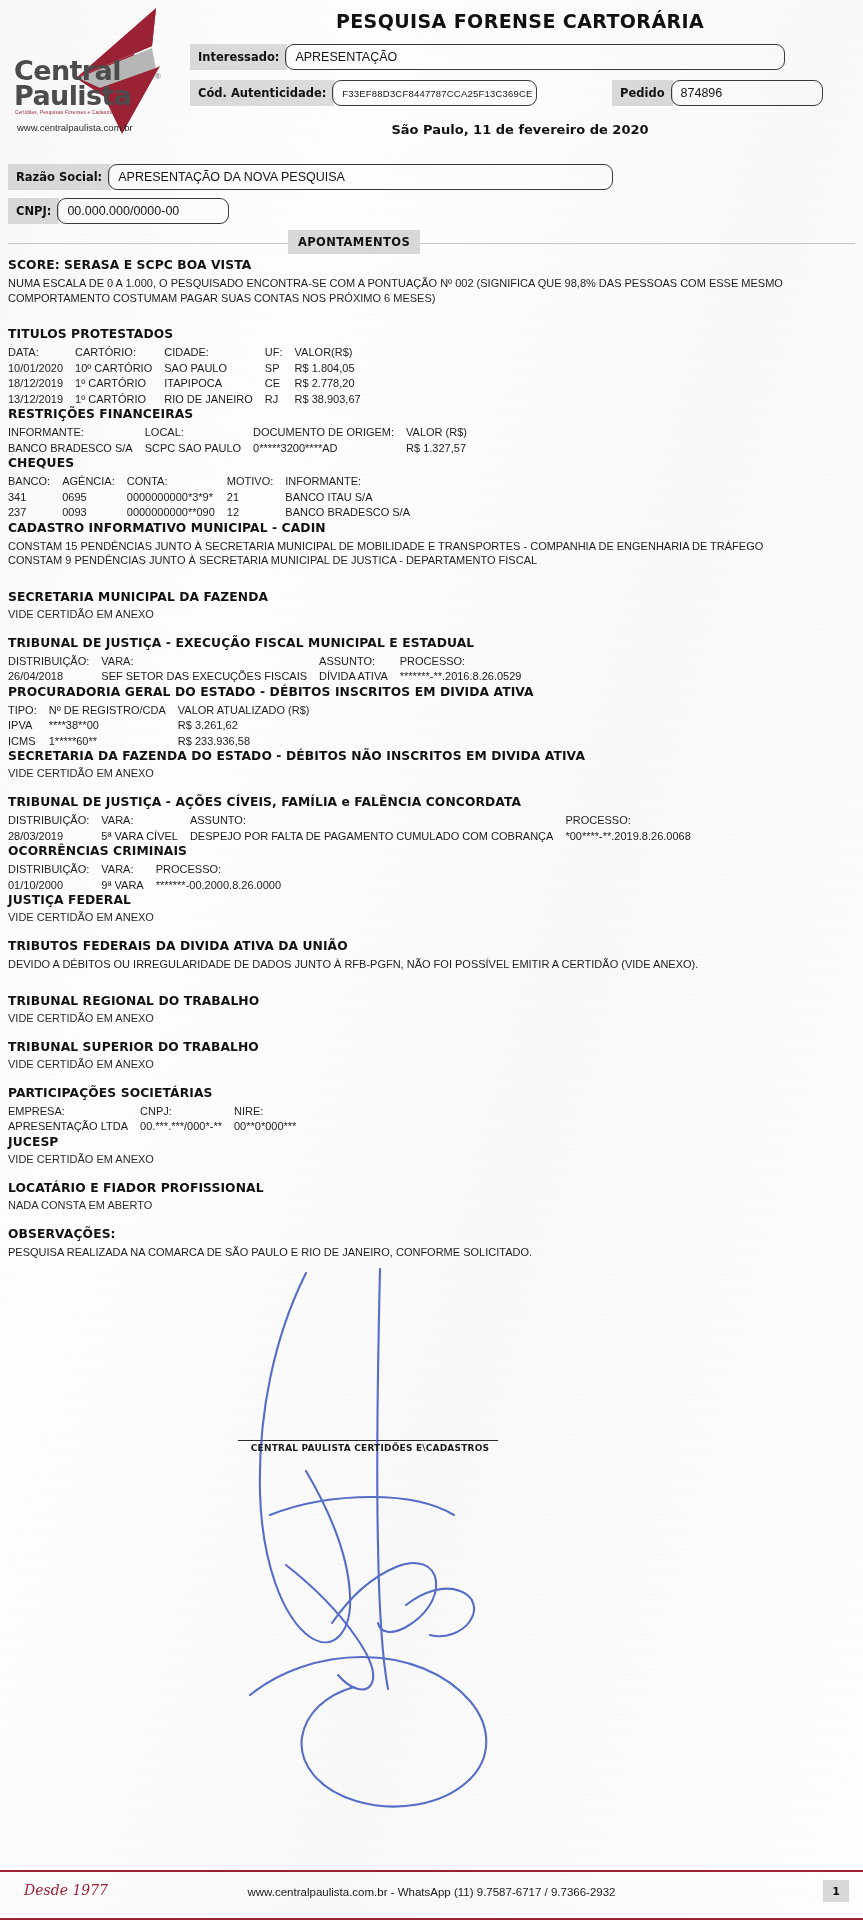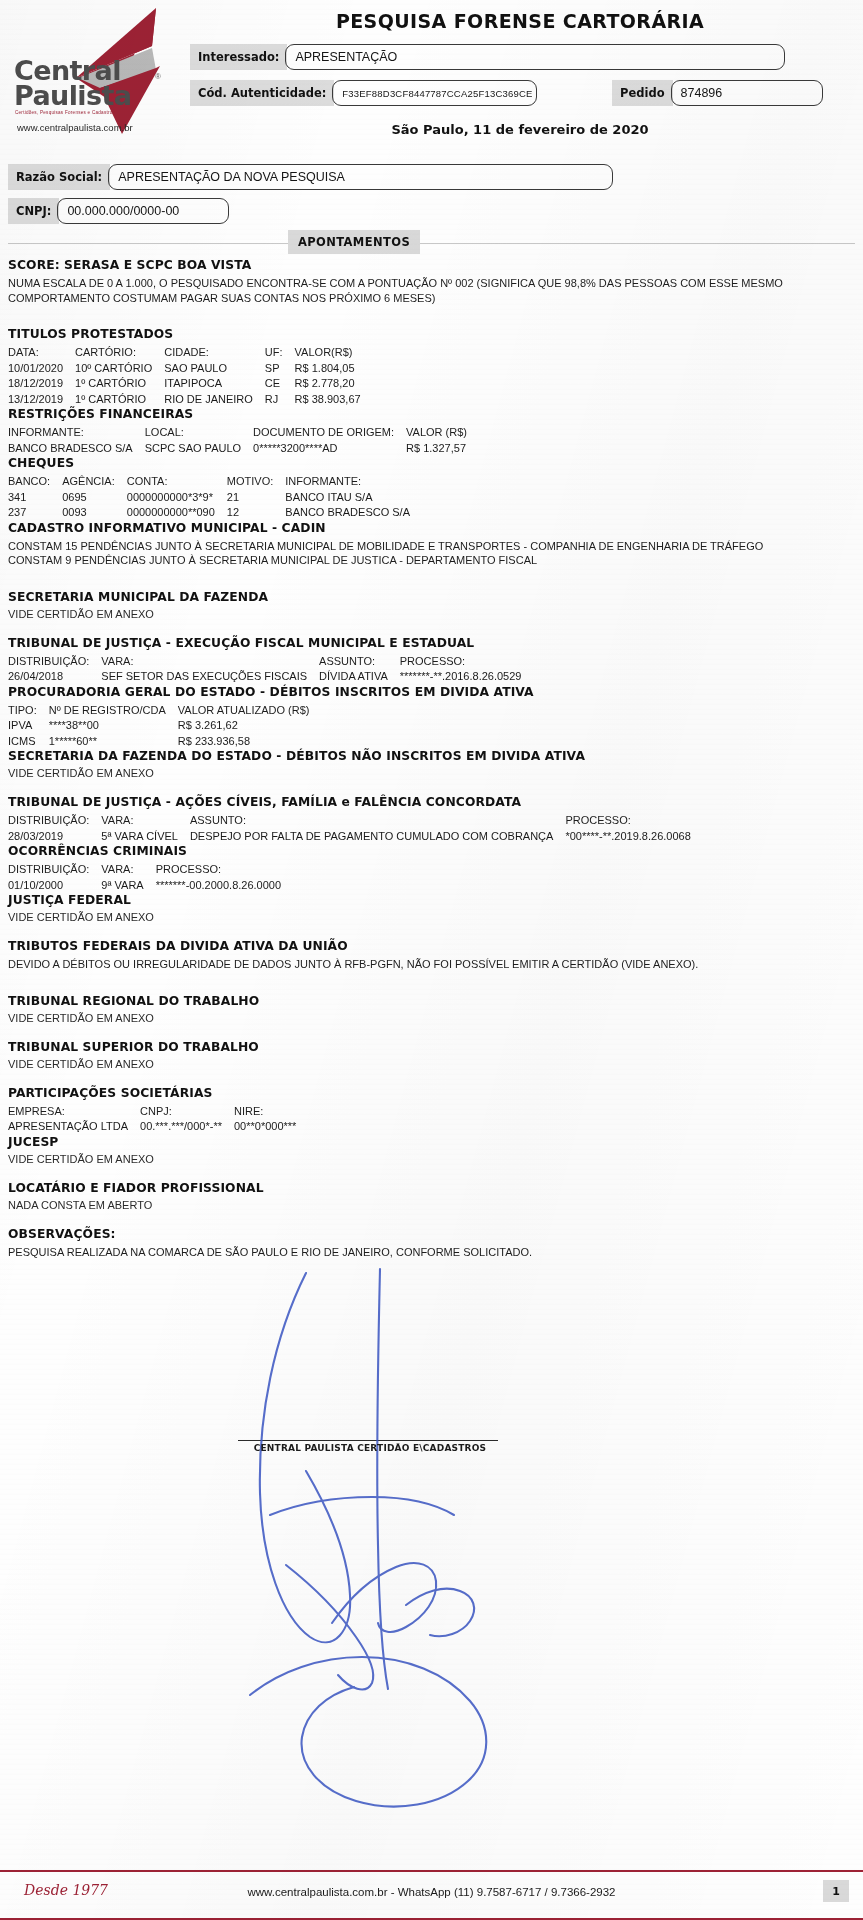--- a/index.html
+++ b/index.html
@@ -483,21 +483,21 @@
       <path d="M96,8 C64,72 48,150 50,228 C52,296 72,352 100,372 C124,388 142,366 140,330 C138,286 116,240 96,206"></path>
       <path d="M170,4 C168,90 166,190 168,280 C169,340 172,392 178,424"></path>
       <path d="M60,250 C90,238 126,232 162,232 C196,232 224,238 244,250"></path>
       <path d="M76,300 C104,322 128,346 146,372 C160,392 166,408 162,418 C156,430 140,424 128,410"></path>
       <path d="M122,358 C140,332 162,312 186,302 C208,293 224,300 226,316 C228,334 214,352 196,362 C182,370 170,368 168,358"></path>
       <path d="M196,340 C214,326 234,320 250,326 C264,331 268,344 260,356 C252,368 234,374 220,370"></path>
       <path d="M40,430 C70,406 110,392 152,392 C196,392 236,408 260,436 C282,462 282,494 258,516 C232,540 186,548 146,536 C110,525 88,500 92,472 C96,448 116,430 144,422"></path>
     </g>
   </svg>
   <div class="sig-line"></div>
-  <div class="sig-caption">CENTRAL PAULISTA CERTIDÃO E\CADASTROS</div>
+  <div class="sig-caption">CENTRAL PAULISTA CERTIDÕES E\CADASTROS</div>
 
   <div class="footer">
     <div class="footer-rule-top"></div>
     <div class="footer-since">Desde 1977</div>
     <div class="footer-contact">www.centralpaulista.com.br - WhatsApp (11) 9.7587-6717 / 9.7366-2932</div>
     <div class="footer-page">1</div>
     <div class="footer-rule-bot"></div>
   </div>
 
   <div class="scan-noise"></div>

